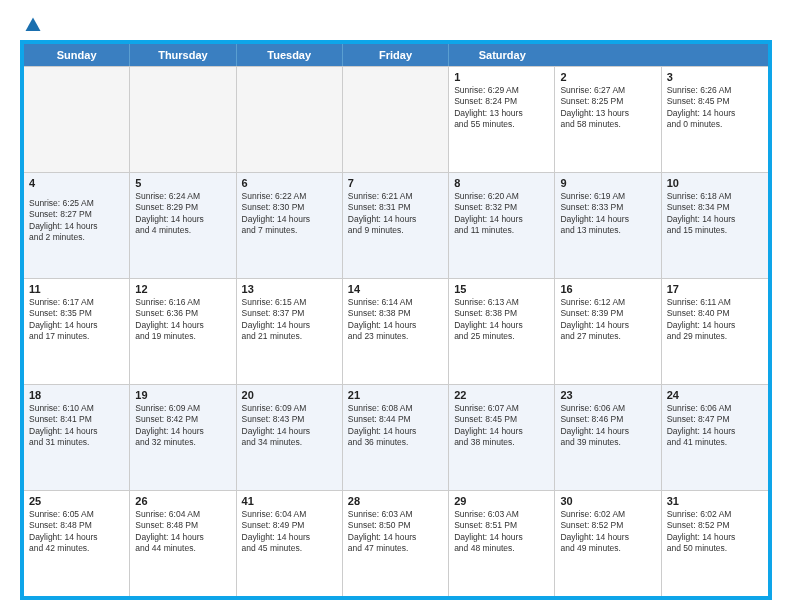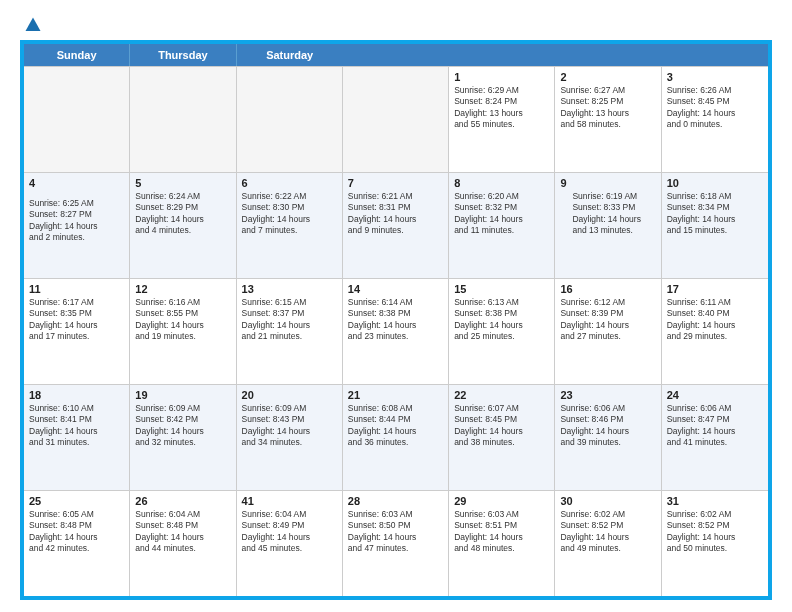--- a/index.html
+++ b/index.html
@@ -123,20 +123,22 @@
     <div class="title-block">
       <div class="title-month"></div>
       <div class="title-location"></div>
     </div>
   </div>
 
   <div class="calendar">
     <div class="calendar-header">
       <div class="cal-header-cell">Sunday</div>
       <div class="cal-header-cell">Thursday</div>
+      <div class="cal-header-cell">Tuesday</div>
+      <div class="cal-header-cell">Friday</div>
       <div class="cal-header-cell">Saturday</div>
     </div>
     <div class="calendar-body" id="cal-body">
     <div class="cal-row">
           <div class="cal-cell empty"></div>
           <div class="cal-cell empty"></div>
           <div class="cal-cell empty"></div>
           <div class="cal-cell empty"></div>
           <div class="cal-cell">
             <span class="day-num">1</span>
@@ -191,21 +193,21 @@
           </div>
           <div class="cal-cell alt-bg">
             <span class="day-num">8</span>
             <div class="day-info" style="white-space: pre-line;">Sunrise: 6:20 AM
 Sunset: 8:32 PM
 Daylight: 14 hours
 and 11 minutes.</div>
           </div>
           <div class="cal-cell alt-bg">
             <span class="day-num">9</span>
-            <div class="day-info" style="white-space: pre-line; margin-left: 12px;">Sunrise: 6:19 AM
+            <div class="day-info" style="white-space: pre-line;">Sunrise: 6:19 AM
 Sunset: 8:33 PM
 Daylight: 14 hours
 and 13 minutes.</div>
           </div>
           <div class="cal-cell alt-bg">
             <span class="day-num">10</span>
             <div class="day-info" style="white-space: pre-line;">Sunrise: 6:18 AM
 Sunset: 8:34 PM
 Daylight: 14 hours
 and 15 minutes.</div>
@@ -215,21 +217,21 @@
           <div class="cal-cell">
             <span class="day-num">11</span>
             <div class="day-info" style="white-space: pre-line;">Sunrise: 6:17 AM
 Sunset: 8:35 PM
 Daylight: 14 hours
 and 17 minutes.</div>
           </div>
           <div class="cal-cell">
             <span class="day-num">12</span>
             <div class="day-info" style="white-space: pre-line;">Sunrise: 6:16 AM
-Sunset: 8:55 PM
+Sunset: 6:36 PM
 Daylight: 14 hours
 and 19 minutes.</div>
           </div>
           <div class="cal-cell">
             <span class="day-num">13</span>
             <div class="day-info" style="white-space: pre-line;">Sunrise: 6:15 AM
 Sunset: 8:37 PM
 Daylight: 14 hours
 and 21 minutes.</div>
           </div>

